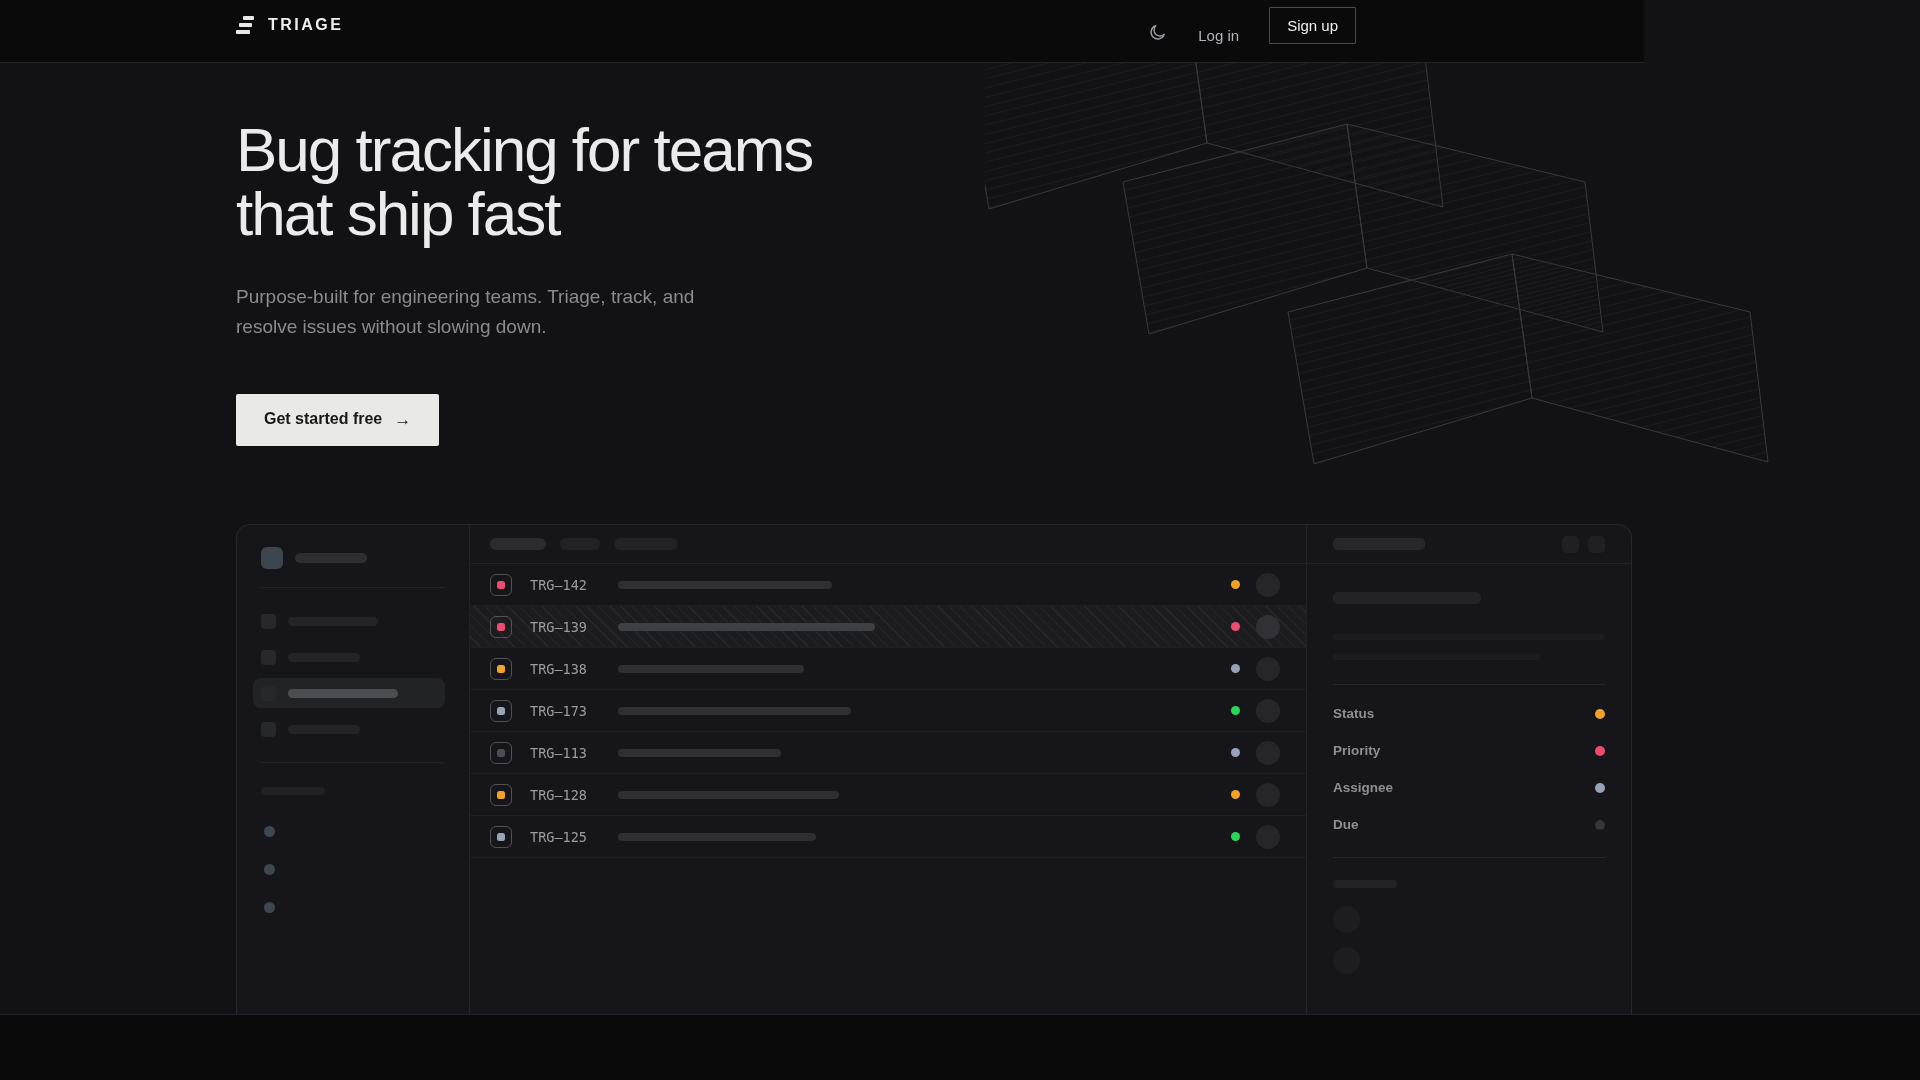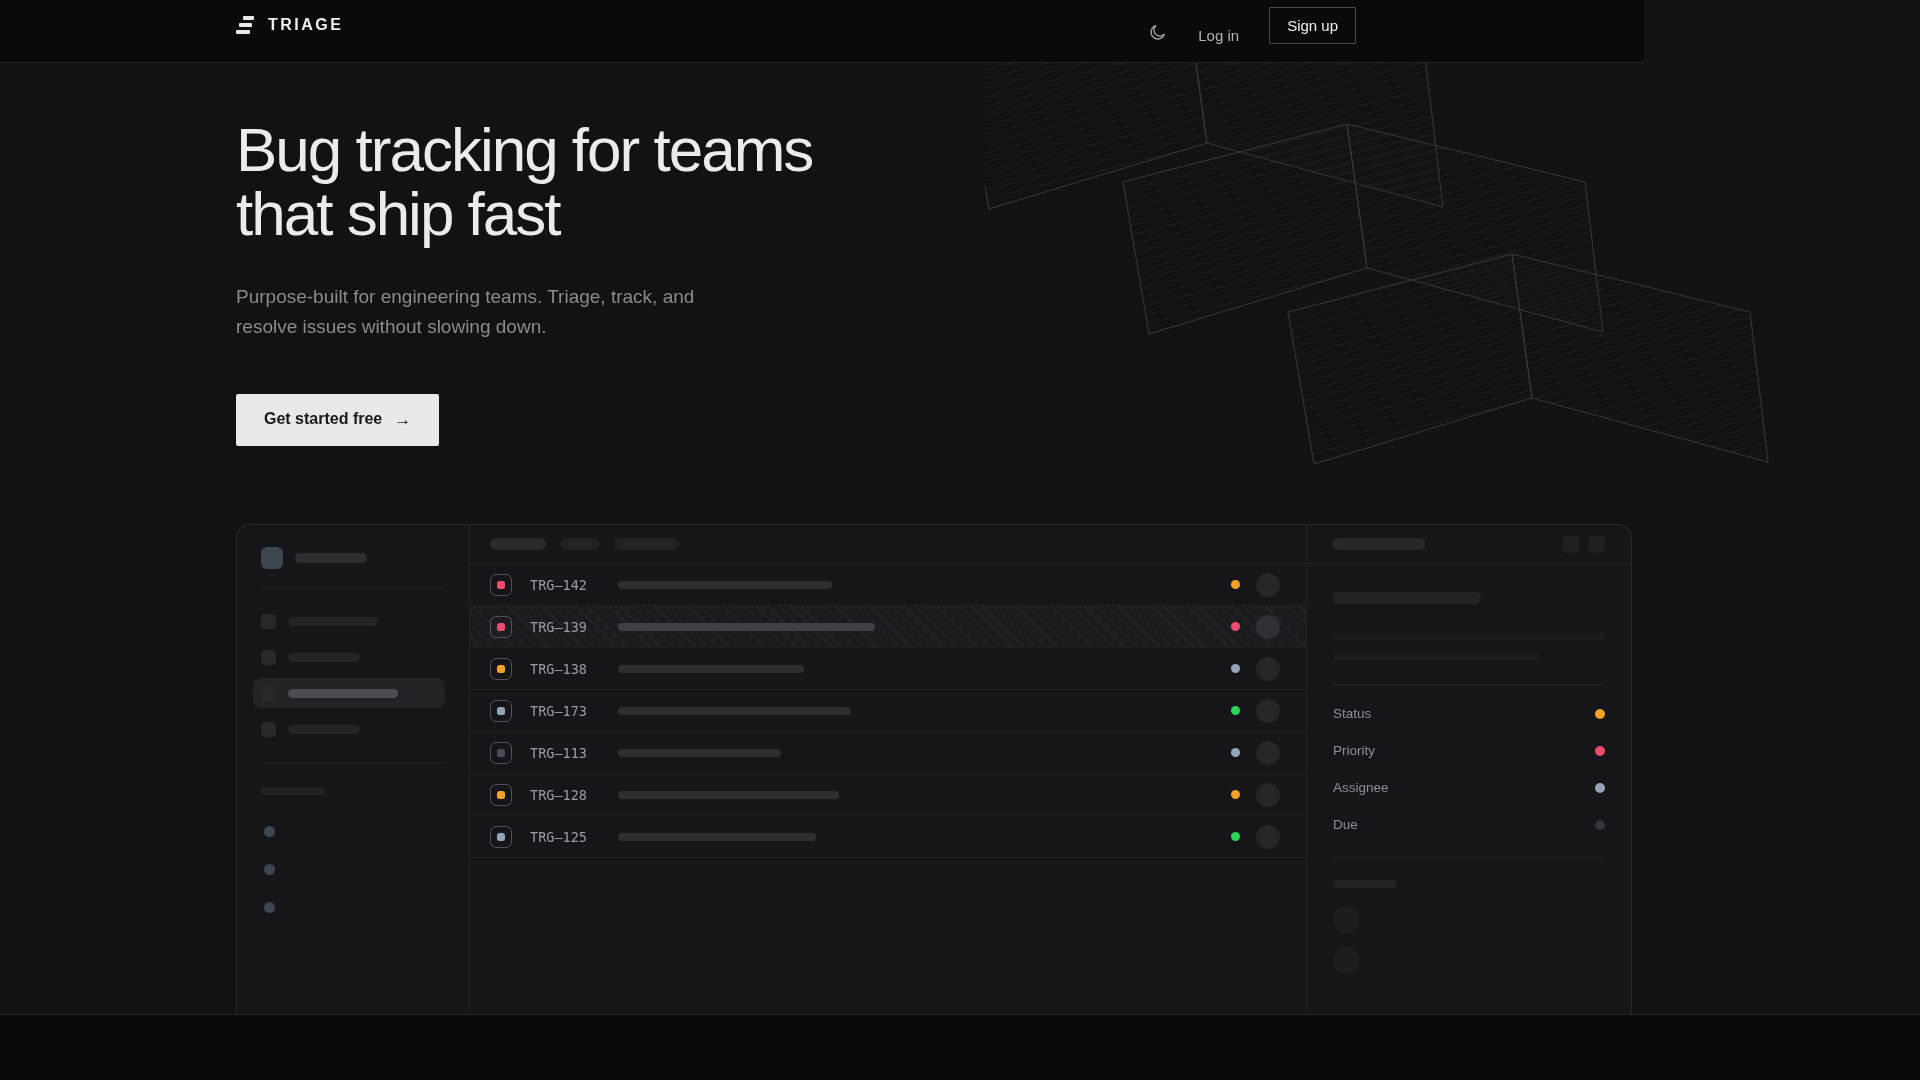--- a/index.html
+++ b/index.html
@@ -118,21 +118,21 @@
   .det-head .bar { width:92px; height:12px; }
   .det-head-btns { margin-left:auto; display:flex; gap:9px; }
   .det-head-btns span { width:17px; height:17px; border-radius:5px; background:#202024; }
   .det-body { padding:26px; }
   .det-title { width:148px; height:12px; background:#232327; }
   .det-line { height:6px; border-radius:3px; background:#1d1d21; margin-top:14px; }
   .det-line.l1 { width:100%; margin-top:26px; }
   .det-line.l2 { width:76%; }
   .det-div { height:1px; background:#26262a; margin:24px 0 10px; }
   .det-field { display:flex; align-items:center; justify-content:space-between; height:37px; }
-  .det-label { font-size:13.5px; color:#8e8e95; }
+  .det-label { font-size:13.5px; color:#8e8e95;font-weight:bold; }
   .det-dot { width:10px; height:10px; border-radius:50%; }
   .det-bar-sm { width:64px; height:8px; background:#222226; margin-top:12px; }
   .det-circle { width:27px; height:27px; border-radius:50%; background:#1d1d21; margin-top:14px; }
 
   
   .footer {
     position:absolute; left:0; top:1014px; width:1920px; height:66px;
     background:#0a0a0b; border-top:1px solid #242428; z-index:20;
   }
 </style>

